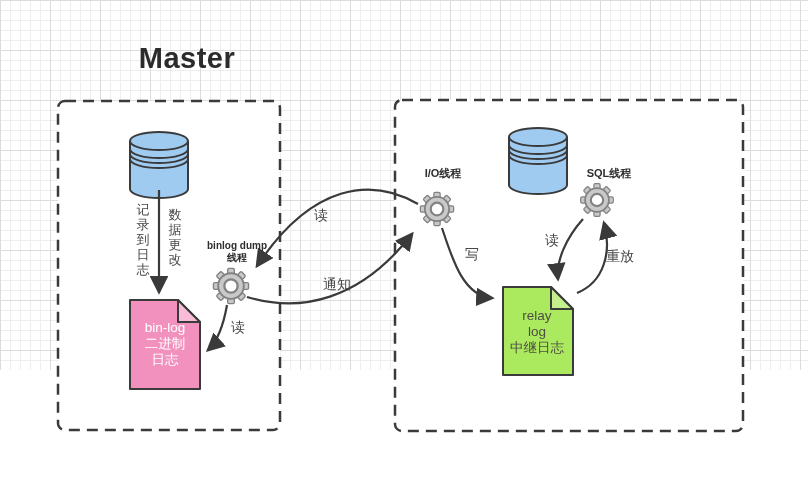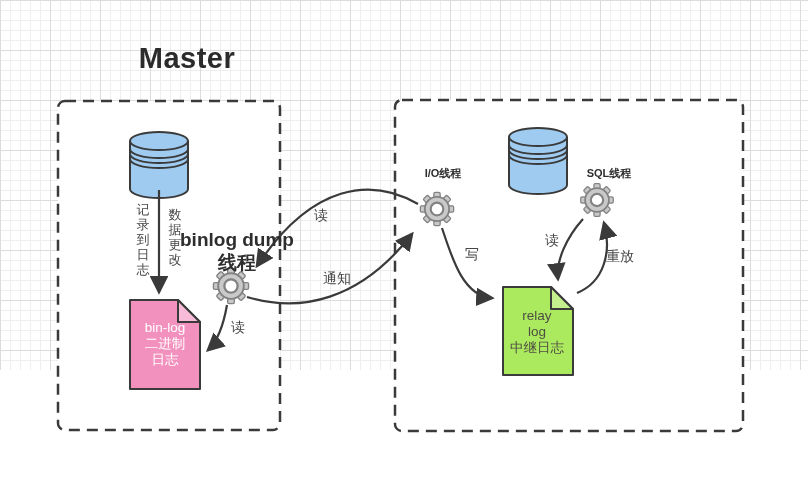--- a/index.html
+++ b/index.html
@@ -108,27 +108,27 @@
     <use href="#gear-shape" transform="translate(231,286) scale(0.95)" fill="#C9C9C9"></use>
     <use href="#gear-shape" transform="translate(437,209) scale(0.9)" fill="#C9C9C9"></use>
     <use href="#gear-shape" transform="translate(597,200) scale(0.88)" fill="#C9C9C9"></use>
   </svg>
 
   <div class="label title" style="left:187px; top:58px;">Master</div>
 
   <div class="label vertical" style="left:143px; top:240px;">记录到日志</div>
   <div class="label vertical" style="left:175px; top:238px;">数据更改</div>
 
-  <div class="label thread-label" style="left:237px; top:252px; font-size:19px;">binlog dump
+  <div class="label thread-label" style="left:237px; top:252px; font-size:10px;">binlog dump
 线程</div>
   <div class="label thread-label" style="left:443px; top:174px;">I/O线程</div>
   <div class="label thread-label" style="left:609px; top:174px;">SQL线程</div>
 
   <div class="label edge-label" style="left:321px; top:215px;">读</div>
-  <div class="label edge-label" style="left:337px; top:278px;">通知</div>
+  <div class="label edge-label" style="left:337px; top:284px;">通知</div>
   <div class="label edge-label" style="left:238px; top:327px;">读</div>
   <div class="label edge-label" style="left:472px; top:254px;">写</div>
   <div class="label edge-label" style="left:552px; top:240px;">读</div>
   <div class="label edge-label" style="left:620px; top:256px;">重放</div>
 
   <div class="label doc-text green" style="left:537px; top:332px;">relay
 log
 中继日志</div>
   <div class="label doc-text pink" style="left:165px; top:344px;">bin-log
 二进制

